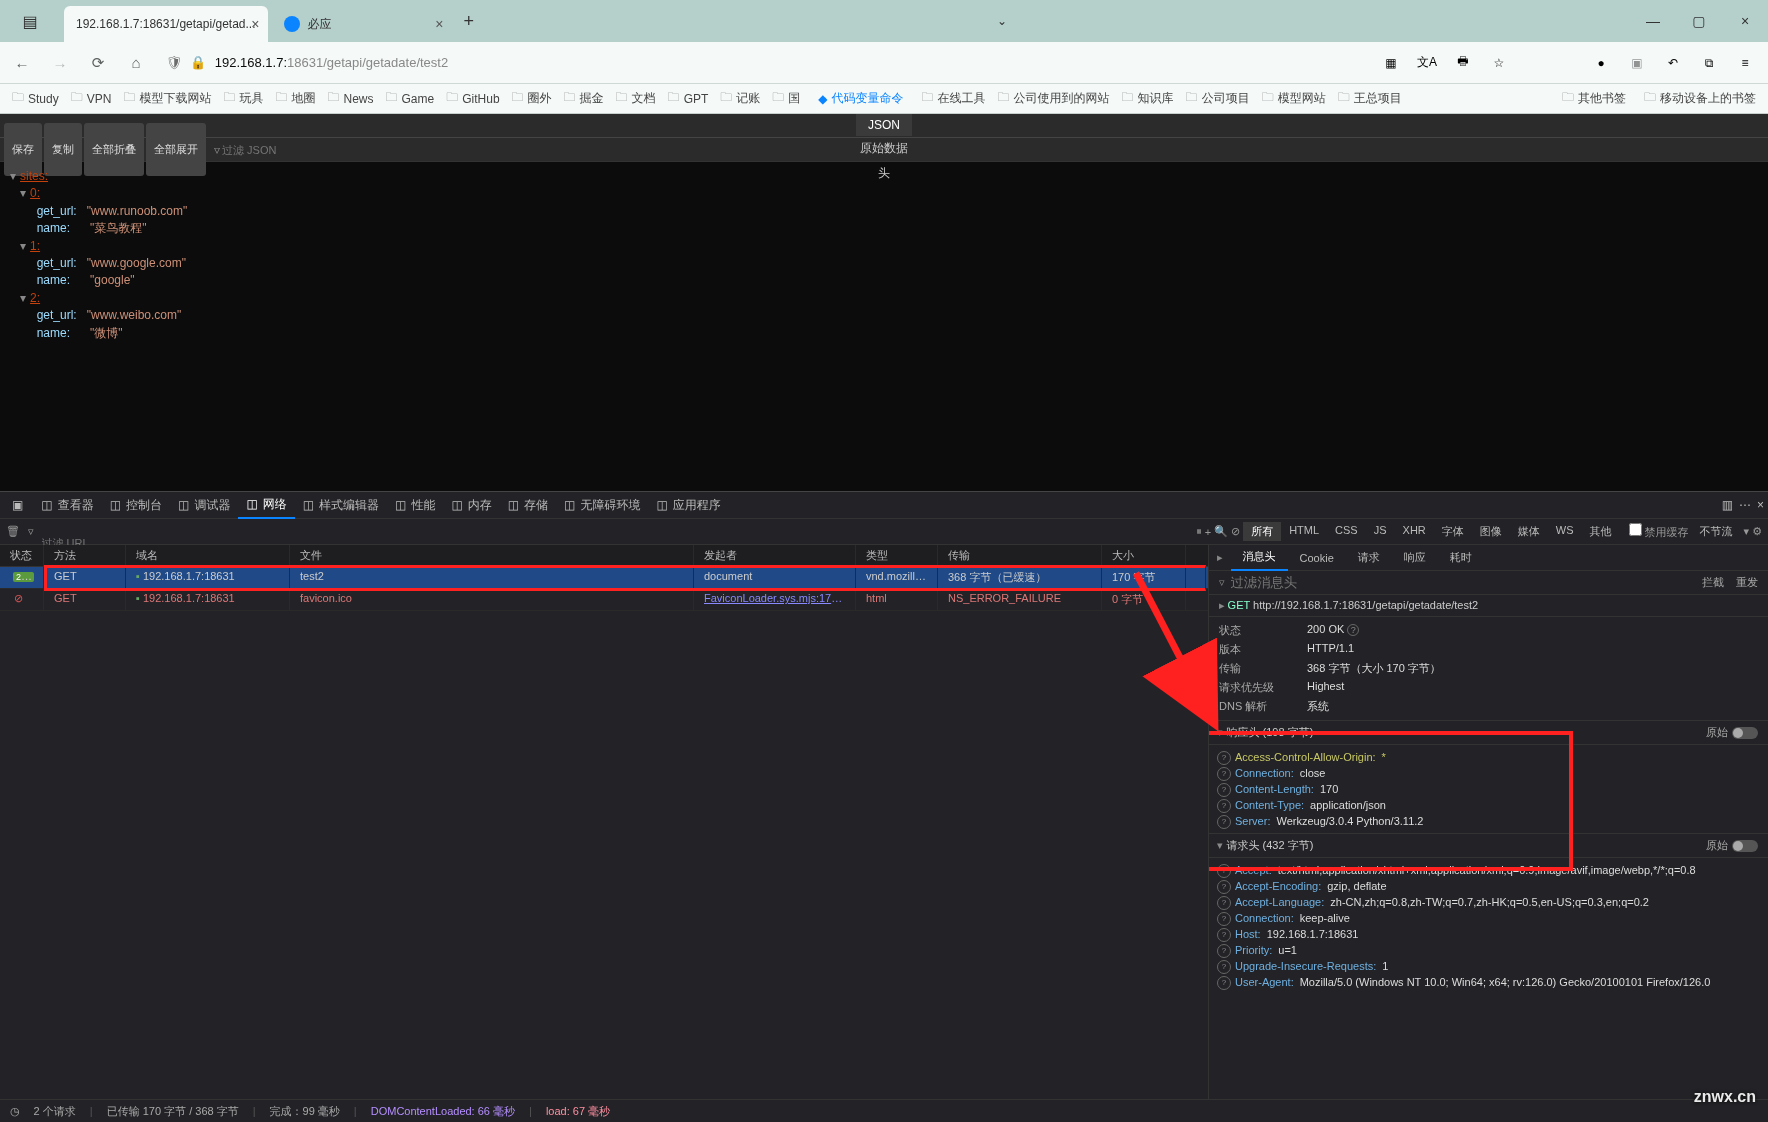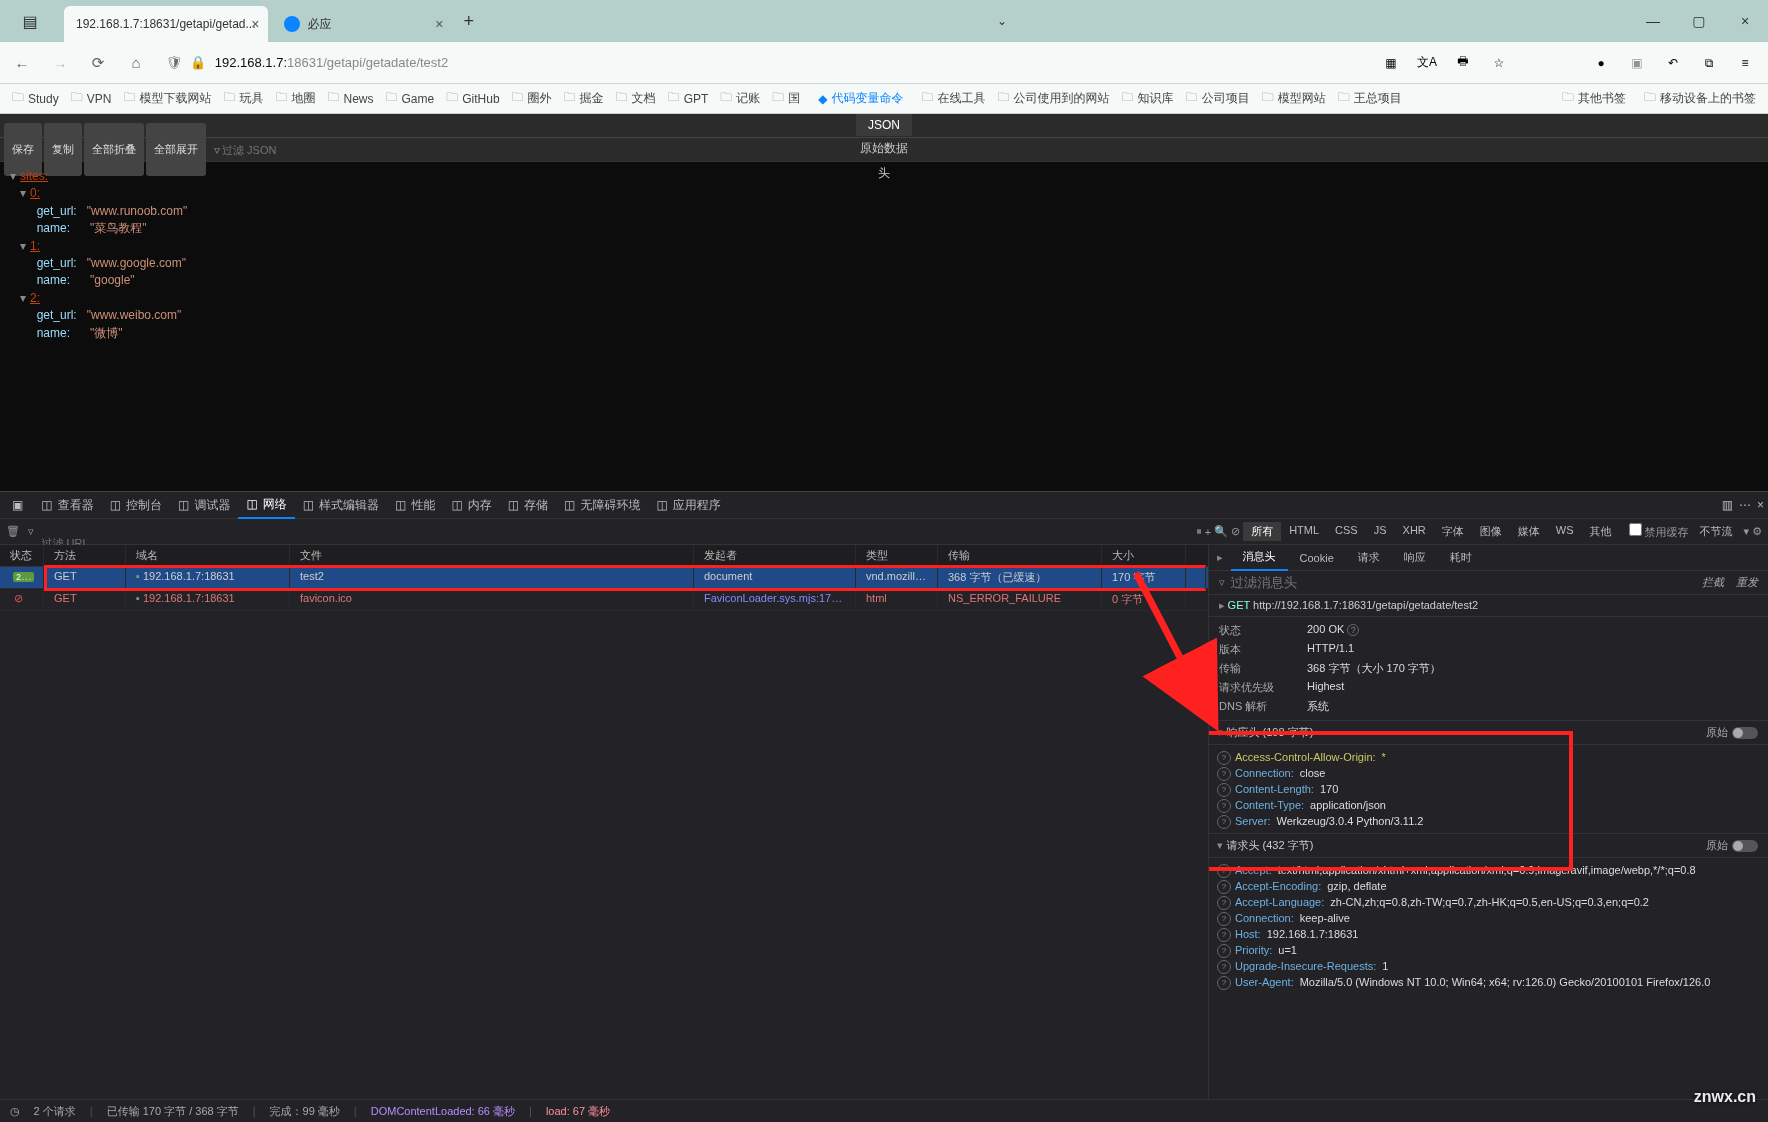--- a/index.html
+++ b/index.html
@@ -68,21 +68,21 @@
 .net-row.selected { background:#204a87; }
 .net-row .status-200 { background:#5c9a3e; color:#fff; font-size:9px; padding:0 3px; border-radius:2px; margin:3px;}
 .net-row.error { color:#d77; }
 .redbox1 { position:absolute; border:3px solid #ff2020; left:44px; right:2px; top:-2px; height:26px; z-index:5; pointer-events:none; }
 
 .detail { width:560px; background:#232327; border-left:1px solid #333; overflow-y:auto; color:#ccc; font-size:11px; }
 .detail-tabs { height:26px; display:flex; border-bottom:1px solid #333; align-items:center; }
 .detail-tabs .dt { padding:5px 12px; color:#bbb; }
 .detail-tabs .dt.active { border-bottom:2px solid #0a84ff; color:#fff; }
 .detail-filter { height:24px; border-bottom:1px solid #333; padding:4px 10px; color:#888; display:flex; align-items:center; gap:6px; }
-.detail-filter .right { margin-left:auto; color:#aaa; display:flex; gap:12px;font-style:italic; }
+.detail-filter .right { margin-left:auto; color:#aaa; display:flex; gap:12px; }
 .detail-sec { padding:4px 10px; }
 .detail-row { display:flex; padding:2px 0; gap:8px; }
 .detail-row .lbl { width:80px; color:#aaa; }
 .detail-row .val { color:#ddd; }
 .status-200-badge { color:#5c9a3e; }
 .collapse-head { padding:4px 8px; background:#232327; border-top:1px solid #333; border-bottom:1px solid #333; display:flex; align-items:center; cursor:pointer; position:relative; }
 .collapse-head .raw-toggle { position:absolute; right:10px; display:flex; align-items:center; gap:4px; color:#aaa; }
 .toggle-pill { width:26px; height:12px; background:#555; border-radius:6px; position:relative; }
 .toggle-pill::after { content:''; width:10px; height:10px; background:#aaa; border-radius:5px; position:absolute; top:1px; left:1px; }
 .hdr-item { display:flex; padding:2px 10px 2px 26px; gap:6px; position:relative; }
@@ -382,21 +382,21 @@
             <div class="col-type">vnd.mozilla...</div>
             <div class="col-trans">368 字节（已缓速）</div>
             <div class="col-size">170 字节</div>
             <div class="redbox1"></div>
           </div>
           <div class="net-row error">
             <div class="col-status"><span style="color:#d55;margin:4px">⊘</span></div>
             <div class="col-method">GET</div>
             <div class="col-domain"><span style="color:#6a6">▪</span> 192.168.1.7:18631</div>
             <div class="col-file">favicon.ico</div>
-            <div class="col-init" style="color:#88f;">FaviconLoader.sys.mjs:175 (...</div>
+            <div class="col-init" style="color:#88f;text-decoration:underline">FaviconLoader.sys.mjs:175 (...</div>
             <div class="col-type">html</div>
             <div class="col-trans">NS_ERROR_FAILURE</div>
             <div class="col-size">0 字节</div>
           </div>
         </div>
 
       <svg class="arrow" style="left:1130px; top:22px; width:110px; height:170px;">
         <defs>
             <marker id="ah" markerWidth="14" markerHeight="14" refX="10" refY="6" orient="auto">
               <path d="M0,0 L12,6 L0,12 Z" fill="#ff2020"></path>

